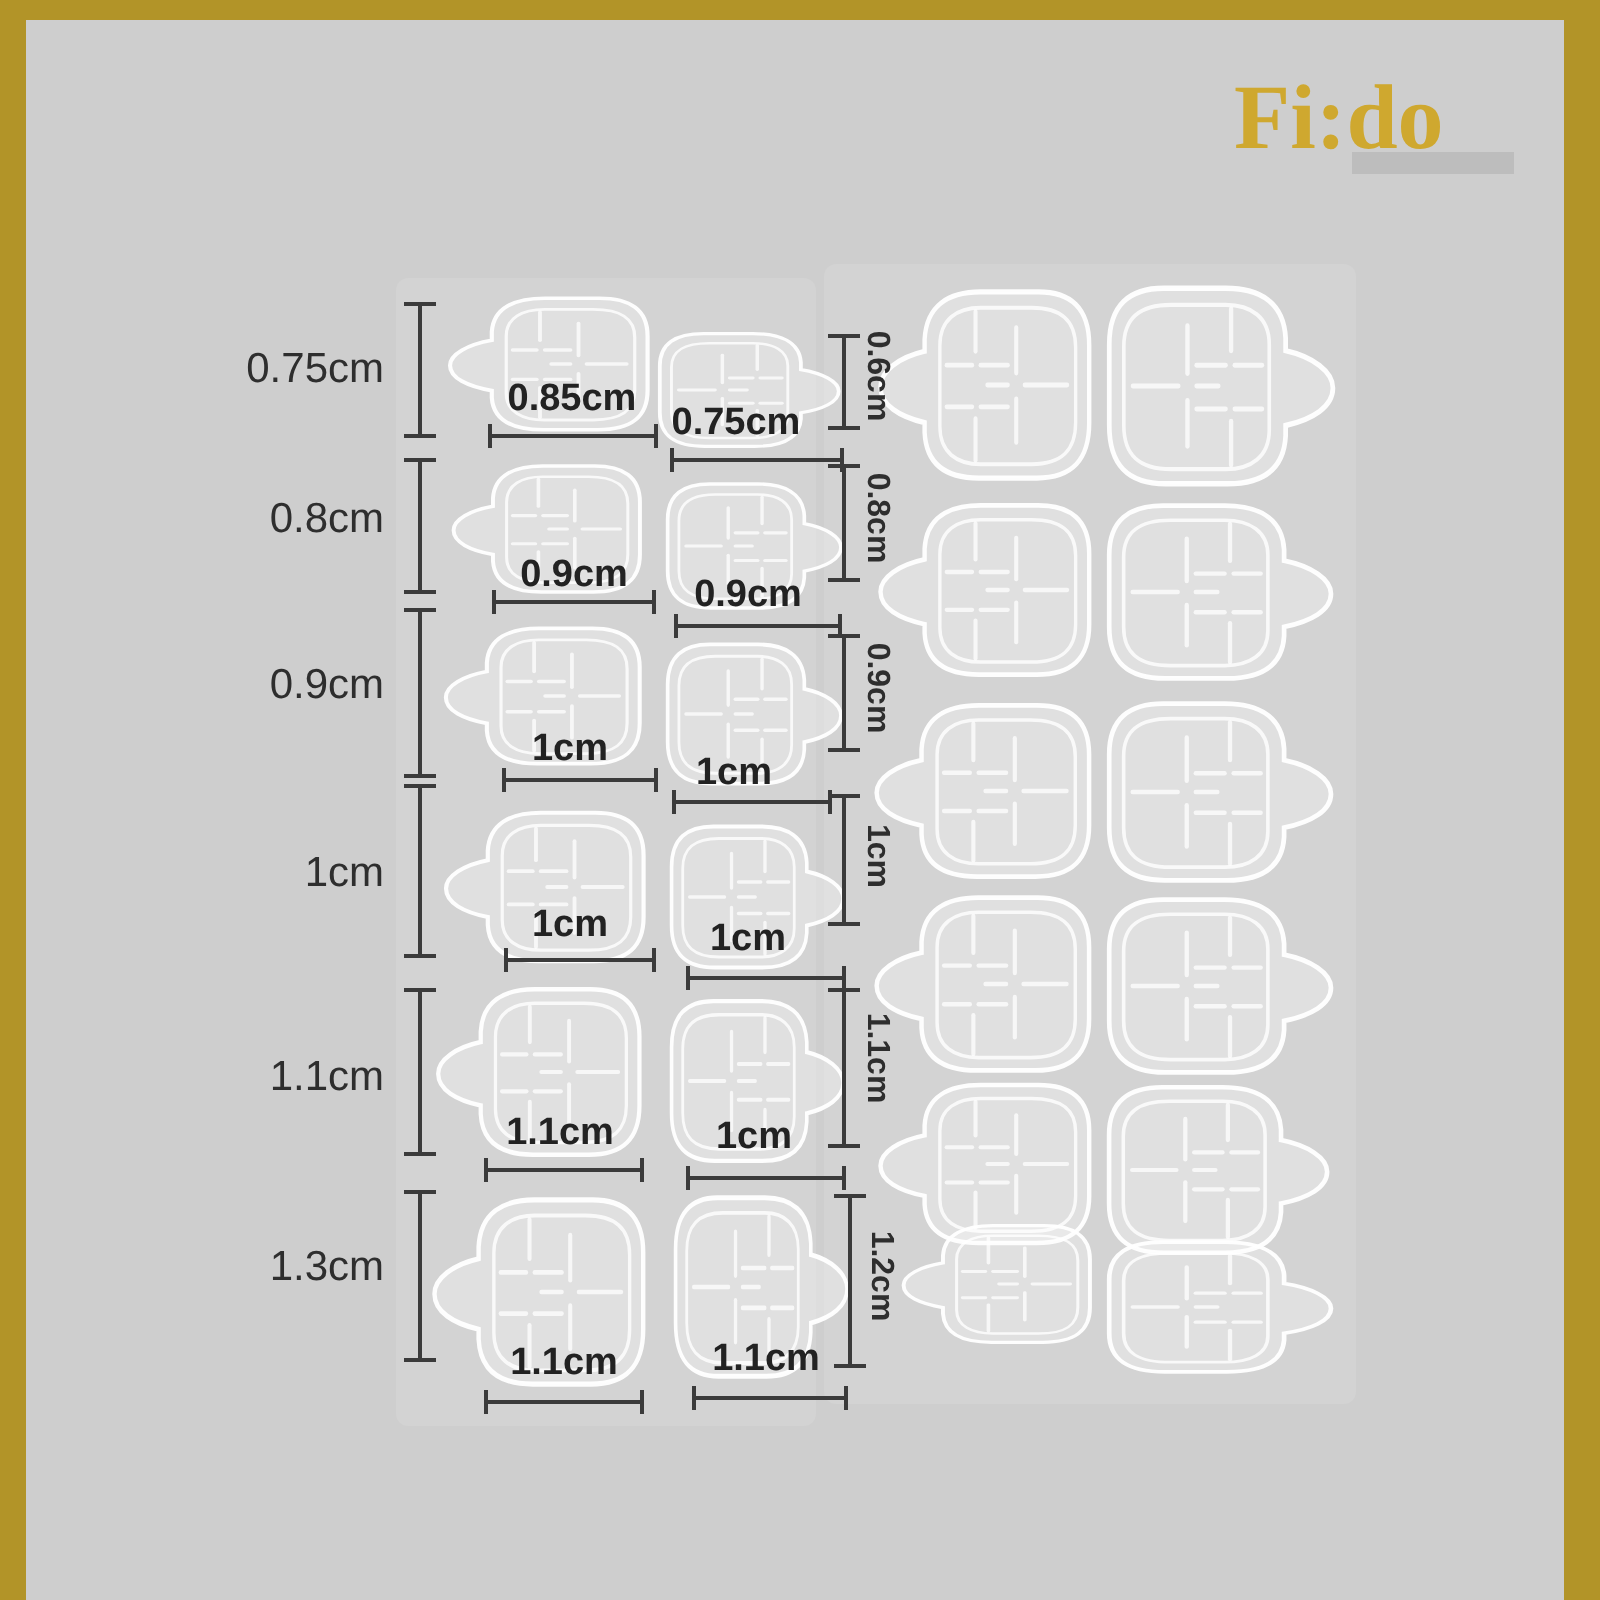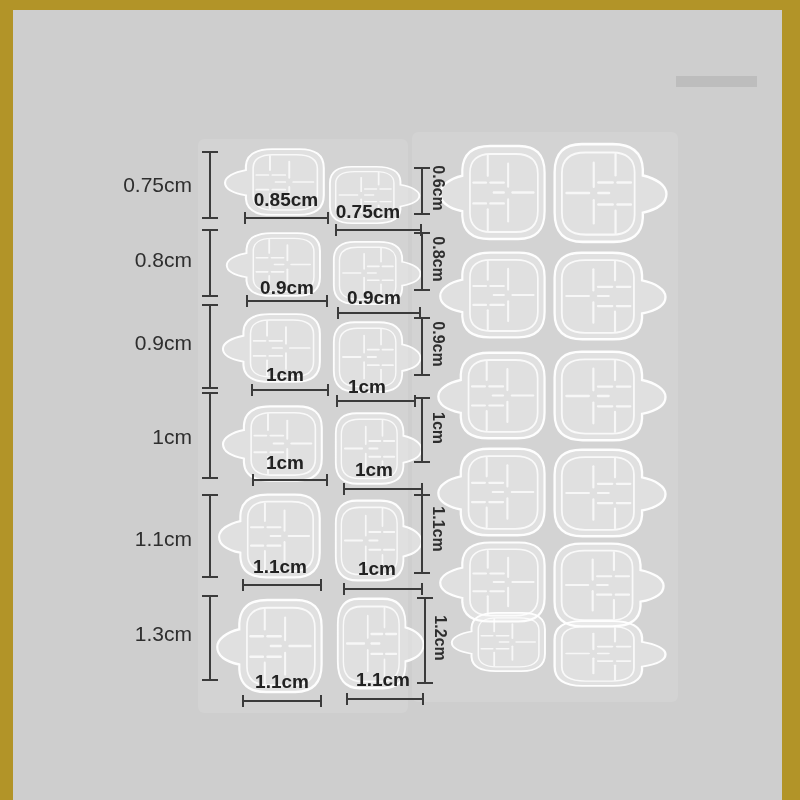--- a/index.html
+++ b/index.html
@@ -117,20 +117,21 @@
 </head>
 <body>
 
 <div class="canvas">
 
   <div class="frame-top"></div>
   <div class="frame-left"></div>
   <div class="frame-right"></div>
 
   <div class="logo-underline"></div>
+  <div class="logo">Fi:do</div>
 
   <svg width="0" height="0" style="position:absolute" aria-hidden="true">
     <defs>
       <g id="nail-shape">
         <path class="nail-body" d="M64,3 C45,3 32,10 31,27 L31,33 C16,36 5,43 5,51 C5,60 16,66 31,69 L31,74 C32,91 45,97 63,97 L97,97 C118,97 128,88 128,69 L128,30 C128,11 117,3 98,3 Z"></path>
         <path class="nail-inner" d="M64,11 C50,11 40,17 40,30 L40,71 C40,84 50,90 64,90 L94,90 C112,90 120,83 120,69 L120,31 C120,17 111,11 94,11 Z"></path>
         <g class="nail-score">
           <path d="M61,13 L61,33"></path>
             <path d="M61,67 L61,88"></path>
           <path d="M44,40 L59,40"></path>

